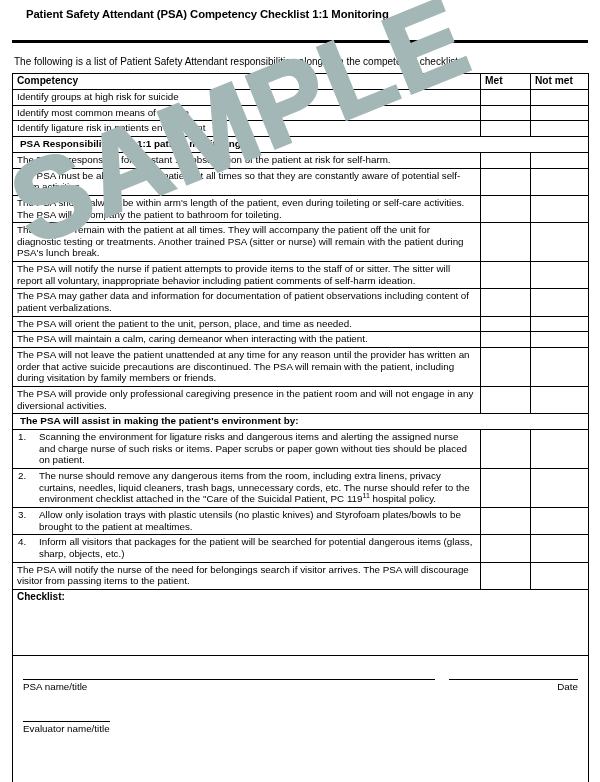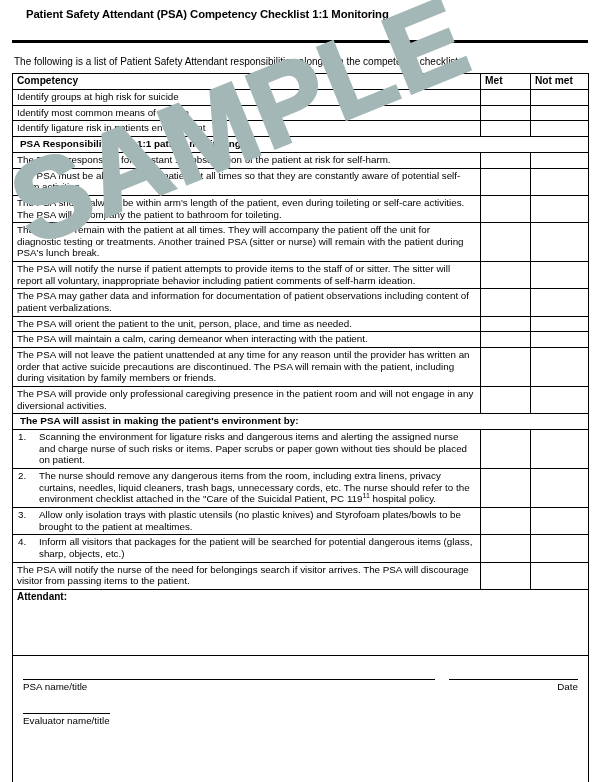--- a/index.html
+++ b/index.html
@@ -107,21 +107,21 @@
     height: 88px;
     padding: 0;
   }
 
   .sig-wrap {
     padding: 22px 6px 0 6px;
   }
   .sig-row {
     display: flex;
     align-items: flex-start;
-    margin-bottom: 20px;
+    margin-bottom: 28px;
   }
   .sig-row:last-child { margin-bottom: 0; flex-direction: column; }
   .sig-field {
     flex: 0 0 412px;
     margin-right: 14px;
   }
   .sig-date {
     flex: 1 1 auto;
     text-align: right;
   }
@@ -319,21 +319,21 @@
       </tr>
 
       <tr>
         <td>The PSA will notify the nurse of the need for belongings search if visitor arrives. The PSA will discourage visitor from passing items to the patient.</td>
         <td class="cell-check"></td>
         <td class="cell-check"></td>
       </tr>
 
       <tr>
         <td colspan="3" class="comments-cell">
-          <span class="comments-label">Attendant:</span>
+          <span class="comments-label">Checklist:</span>
           <span></span>
         </td>
       </tr>
 
       <tr>
         <td colspan="3" class="sig-cell">
           <div class="sig-wrap">
             <div class="sig-row">
               <div class="sig-field">
                 <div class="sig-line"></div>

